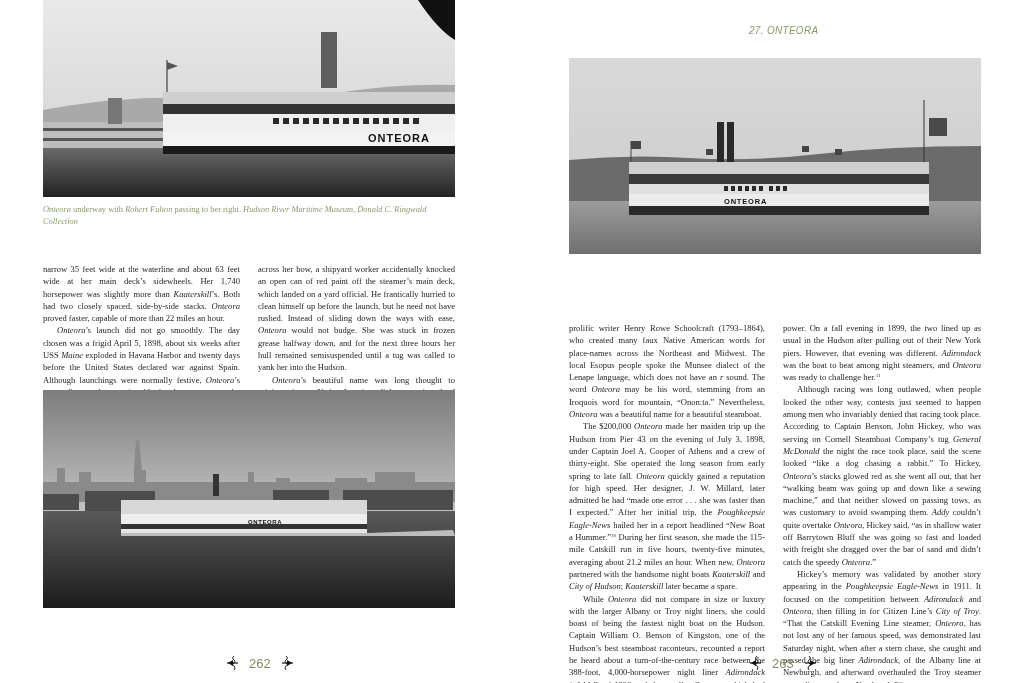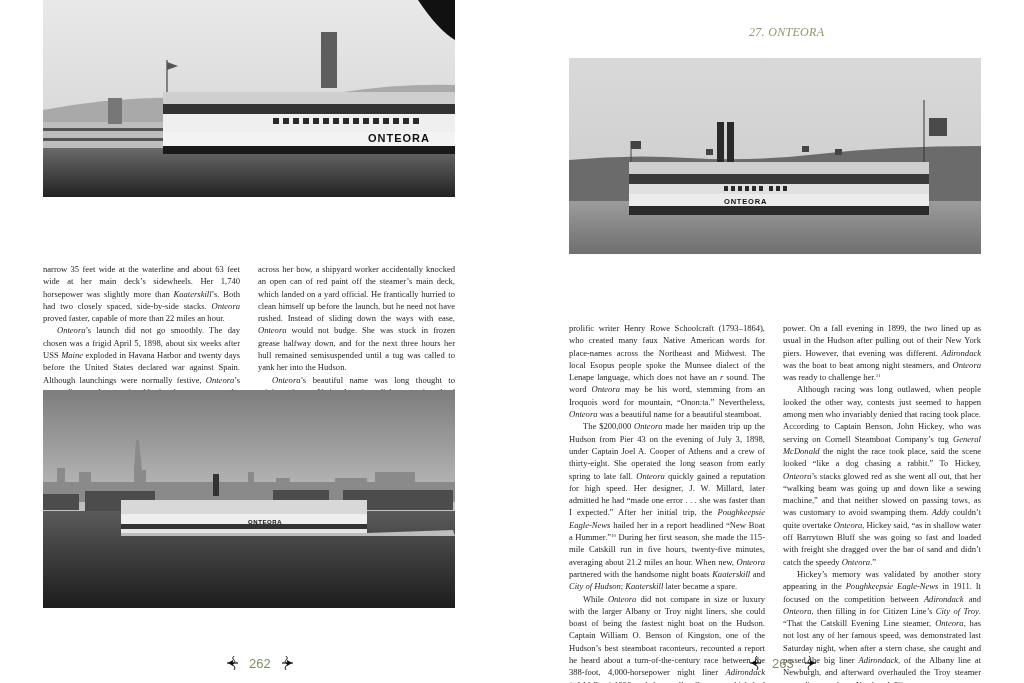--- a/index.html
+++ b/index.html
@@ -31,23 +31,23 @@
       hyphens: manual;
       margin-top: 30px;
     }
     .col p { text-indent: 0; }
     .col p.ind { text-indent: 14px; }
     .col i { font-style: italic; }
     .col sup { font-size: 5px; vertical-align: 3px; line-height: 0; }
 
     .running-head {
       position: absolute;
-      font-family: Liberation Serif, serif;
+      font-family: Liberation Sans, sans-serif;
       font-style: italic;
-      font-size: 12px;
+      font-size: 10px;
       letter-spacing: 0.3px;
       color: #8a9a6a;
     }
 
     .folio {
       position: absolute;
       display: flex; align-items: center; gap: 10px;
       font-family: "Liberation Sans", "DejaVu Sans", sans-serif;
       font-size: 13px;
       color: #7f9060;
@@ -101,20 +101,23 @@
           <rect x="330" y="118" width="6" height="6"></rect>
           <rect x="340" y="118" width="6" height="6"></rect>
         <rect x="350" y="118" width="6" height="6"></rect>
           <rect x="360" y="118" width="6" height="6"></rect>
           <rect x="370" y="118" width="6" height="6"></rect>
       </g>
       <text x="325" y="142" font-family="Liberation Sans, sans-serif" font-weight="bold" font-size="11" fill="#111" letter-spacing="1">ONTEORA</text>
     </svg>
   </div>
 
+  <div class="caption" style="left:43px; top:204px; width:420px;">
+    <i>Onteora</i><span> underway with </span><i>Robert Fulton</i><span> passing to her right. </span><i>Hudson River Maritime Museum, Donald C. Ringwald Collection</i>
+  </div>
 
   <div class="col" style="left:43px; top:233px; width:197px;">
       <p>narrow 35 feet wide at the waterline and about 63 feet wide at her main deck’s sidewheels. Her 1,740 horsepower was slightly more than <i>Kaaterskill</i>’s. Both had two closely spaced, side-by-side stacks. <i>Onteora</i> proved faster, capable of more than 22 miles an hour.</p>
       <p class="ind"><i>Onteora</i>’s launch did not go smoothly. The day chosen was a frigid April 5, 1898, about six weeks after USS <i>Maine</i> exploded in Havana Harbor and twenty days before the United States declared war against Spain. Although launch­ings were normally festive, <i>Onteora</i>’s was tedious and uncomfortable for the spectators, who shivered in zero-de­gree temperature. Before the christening bottle was smashed</p>
     </div>
   <div class="col" style="left:258px; top:233px; width:197px;">
       <p>across her bow, a shipyard worker accidentally knocked an open can of red paint off the steamer’s main deck, which landed on a yard official. He frantically hurried to clean himself up before the launch, but he need not have rushed. Instead of sliding down the ways with ease, <i>Onteora</i> would not budge. She was stuck in frozen grease halfway down, and for the next three hours her hull remained semisus­pended until a tug was called to yank her into the Hudson.</p>
       <p class="ind"><i>Onteora</i>’s beautiful name was long thought to originate from a Native American dialect meaning “land in the sky,” referring to the Catskills. However, the romantic name was likely coined by explorer, ethnographer, and</p>
     </div>
 

